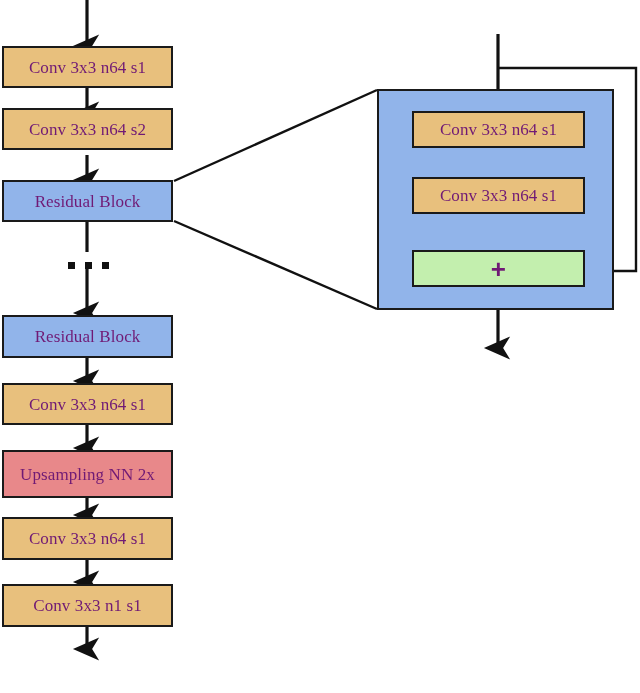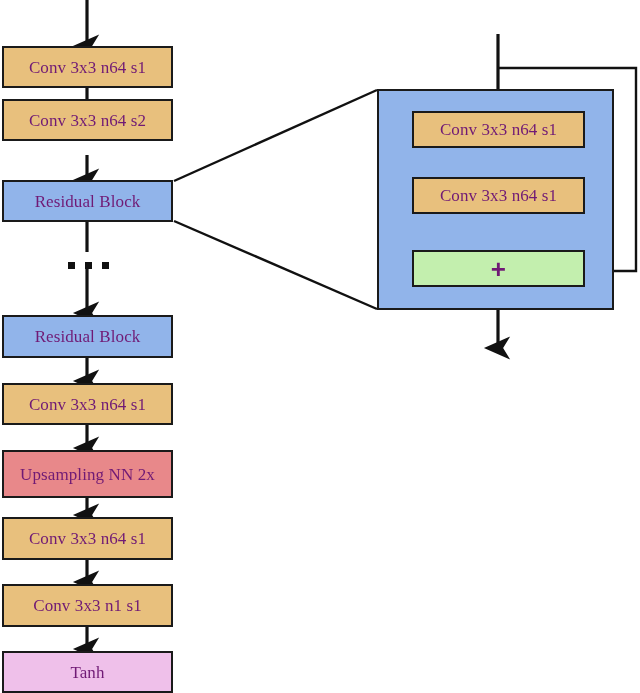--- a/index.html
+++ b/index.html
@@ -106,41 +106,40 @@
     <g stroke="#111111" stroke-width="2.4" fill="none">
       <path d="M498,68 L636,68 L636,271 L595,271"></path>
       <path d="M595,271 L583,266.4 L583,275.6 Z" fill="#111111" stroke="none"></path>
     </g>
   </svg>
 
   <div class="panel-box" style="left:377px; top:89px; width:237px; height:221px; background:#91b4ea;"></div>
 
   <div class="node-box" style="left:2px; top:46px; width:171px; height:42px; background:#e8c07d;">Conv 3x3 n64 s1</div>
 
-  <div class="node-box" style="left:2px; top:99px; width:171px; height:42px; background:#e8c07d;">Conv 3x3 n64 s2</div>
+  <div class="node-box" style="left:2px; top:108px; width:171px; height:42px; background:#e8c07d;">Conv 3x3 n64 s2</div>
 
   <div class="node-box" style="left:2px; top:180px; width:171px; height:42px; background:#91b4ea;">Residual Block</div>
 
   <div class="ellipsis-dots" style="left:68px; top:262px;">
     <i></i>
       <i></i>
       <i></i>
   </div>
 
   <div class="node-box" style="left:2px; top:315px; width:171px; height:43px; background:#91b4ea;">Residual Block</div>
 
   <div class="node-box" style="left:2px; top:383px; width:171px; height:42px; background:#e8c07d;">Conv 3x3 n64 s1</div>
 
   <div class="node-box" style="left:2px; top:450px; width:171px; height:48px; background:#e8888a;">Upsampling NN 2x</div>
 
   <div class="node-box" style="left:2px; top:517px; width:171px; height:43px; background:#e8c07d;">Conv 3x3 n64 s1</div>
 
   <div class="node-box" style="left:2px; top:584px; width:171px; height:43px; background:#e8c07d;">Conv 3x3 n1 s1</div>
 
-  <div class="node-box" style="left:2px; top:651px; width:171px; height:42px; background:#efc0ea;">Tanh</div>
 
   <div class="node-box" style="left:412px; top:111px; width:173px; height:37px; background:#e8c07d;">Conv 3x3 n64 s1</div>
 
   <div class="node-box" style="left:412px; top:177px; width:173px; height:37px; background:#e8c07d;">Conv 3x3 n64 s1</div>
 
   <div class="node-box plus" style="left:412px; top:250px; width:173px; height:37px; background:#c3efae;">+</div>
 
 </div>
 
 </body></html>

